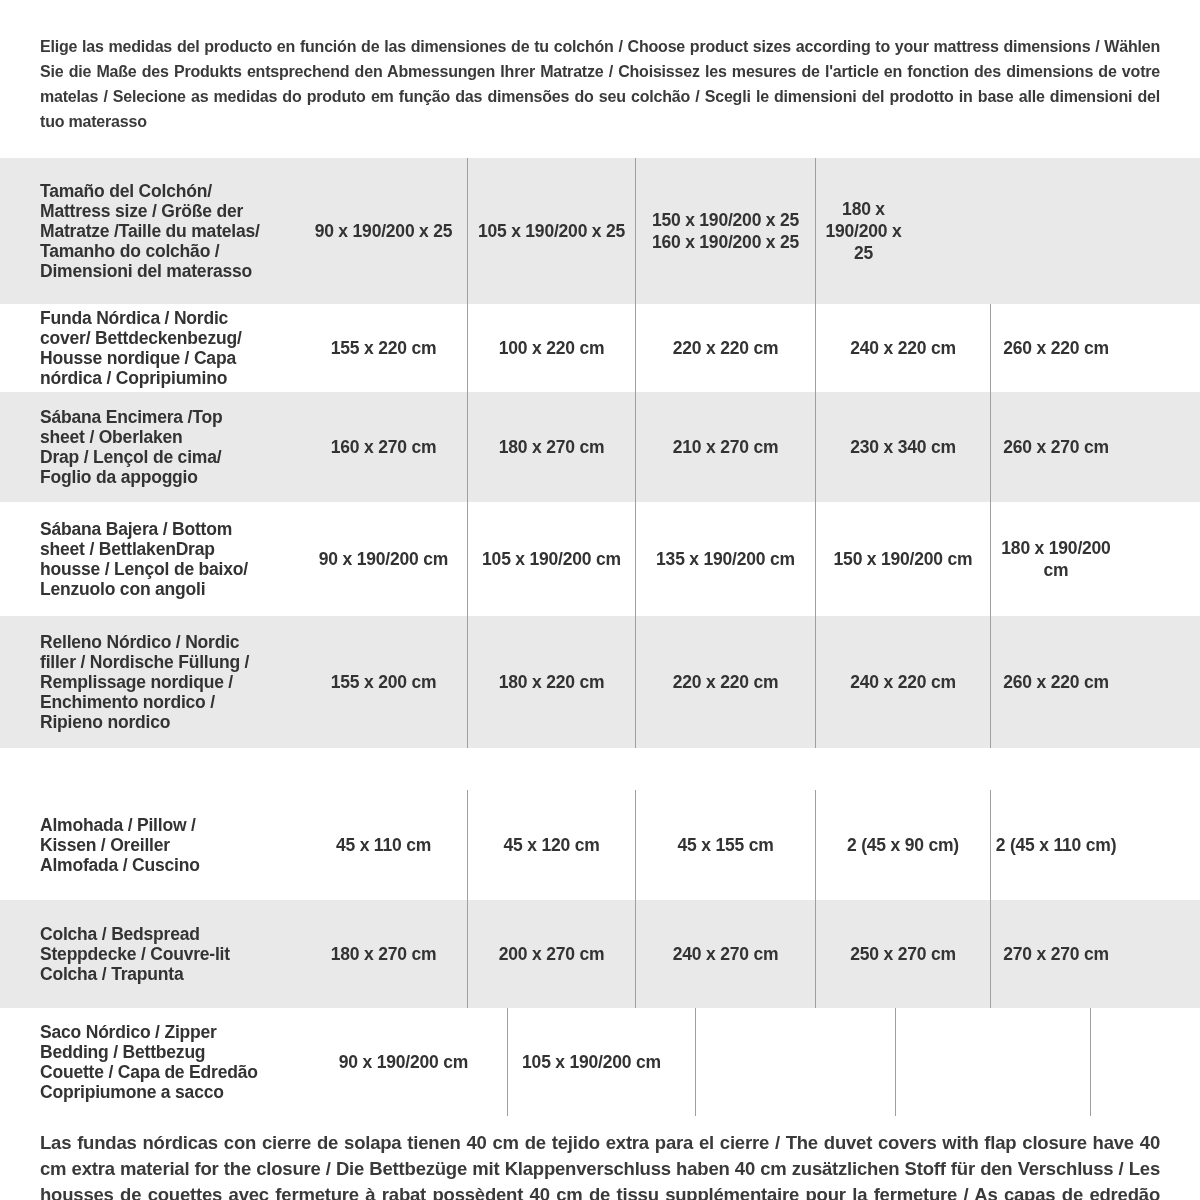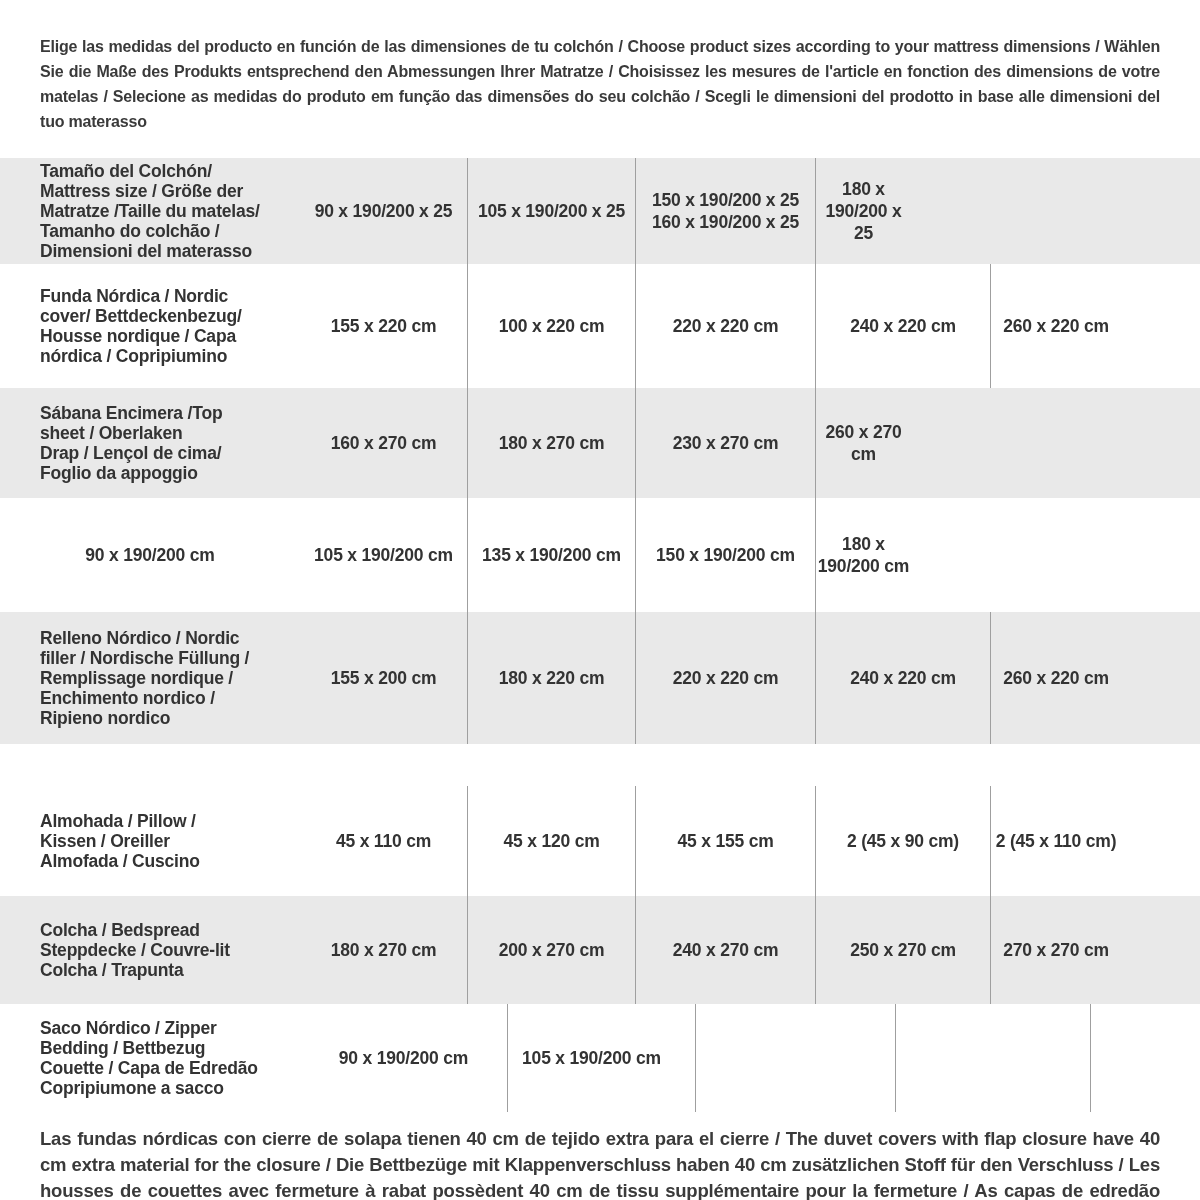--- a/index.html
+++ b/index.html
@@ -29,22 +29,22 @@
     width: 1200px;
   }
   .t-row {
     display: grid;
     grid-template-columns: 300px 167px 168px 180px 175px 210px;
     width: 1200px;
     box-sizing: border-box;
   }
   .t-row:nth-child(odd) { background: #e9e9e9; }
   .t-row:nth-child(even) { background: #ffffff; }
-  .t-row:nth-child(1) { height: 106px; }
-  .t-row:nth-child(2) { height: 124px; }
+  .t-row:nth-child(1) { height: 146px; }
+  .t-row:nth-child(2) { height: 88px; }
   .t-row:nth-child(3) { height: 110px; }
   .t-row:nth-child(4) { height: 114px; }
   .t-row:nth-child(5) { height: 132px; }
   .t-row:nth-child(6) { height: 110px; margin-top: 42px; }
   .t-row:nth-child(7) { height: 108px; }
   .t-row:nth-child(8) { height: 108px; gap: 20px; }
   .cell {
     display: flex;
     align-items: center;
     justify-content: center;
@@ -113,25 +113,30 @@
     <div class="cell last">260 x 220 cm</div>
   </div>
 
   <div class="t-row">
     <div class="cell label">Sábana Encimera /Top
 sheet / Oberlaken
 Drap / Lençol de cima/
 Foglio da appoggio</div>
     <div class="cell">160 x 270 cm</div>
     <div class="cell">180 x 270 cm</div>
-    <div class="cell">230 x 270 cm</div>
+    <div class="cell">210 x 270 cm</div>
+    <div class="cell">230 x 340 cm</div>
     <div class="cell last">260 x 270 cm</div>
   </div>
 
   <div class="t-row">
+    <div class="cell label">Sábana Bajera / Bottom
+sheet / BettlakenDrap
+housse / Lençol de baixo/
+Lenzuolo con angoli</div>
     <div class="cell">90 x 190/200 cm</div>
     <div class="cell">105 x 190/200 cm</div>
     <div class="cell">135 x 190/200 cm</div>
     <div class="cell">150 x 190/200 cm</div>
     <div class="cell last">180 x 190/200 cm</div>
   </div>
 
   <div class="t-row">
     <div class="cell label">Relleno Nórdico / Nordic
 filler / Nordische Füllung /

